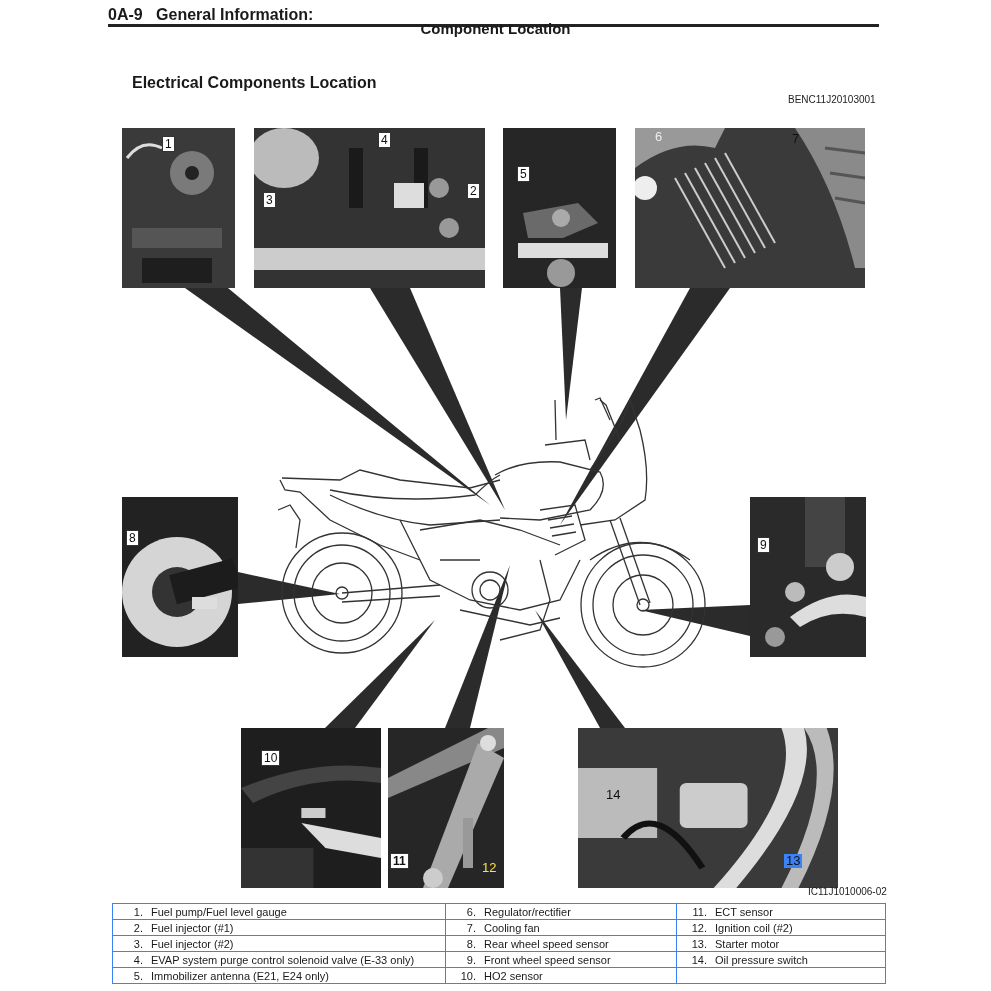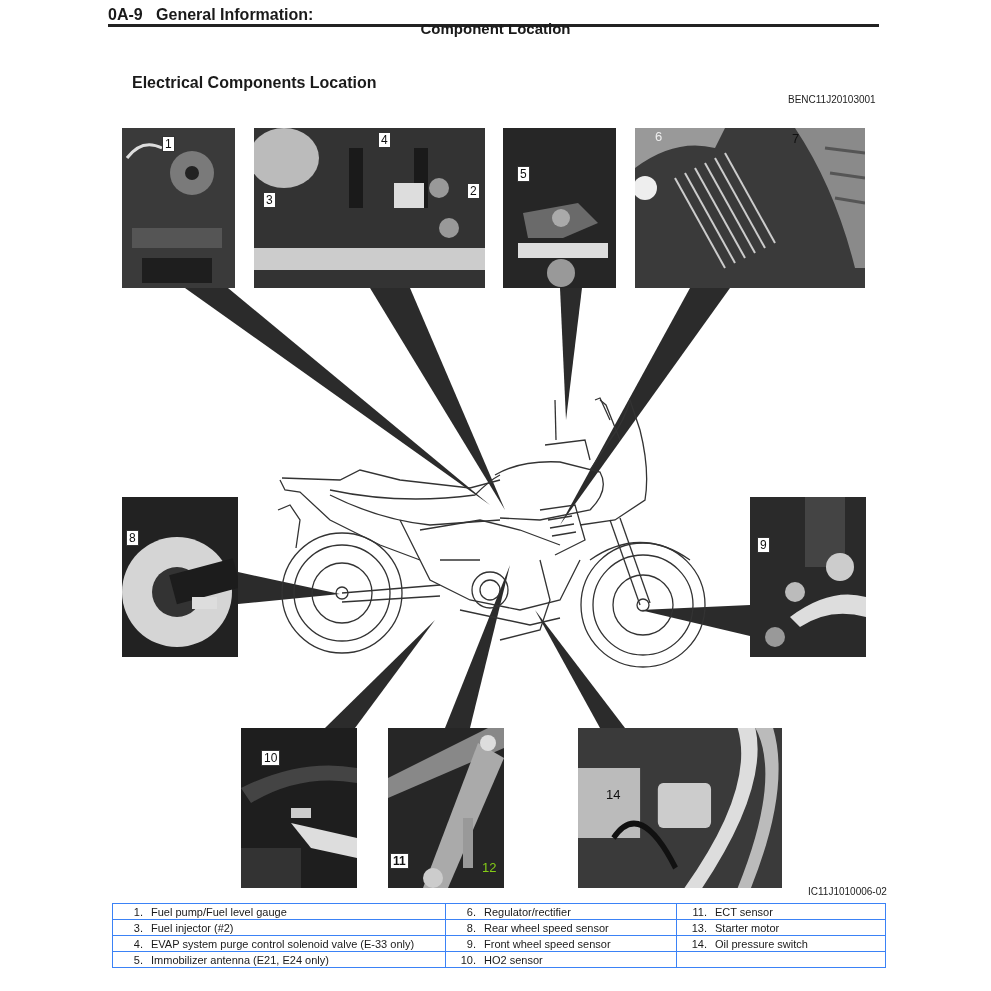--- a/index.html
+++ b/index.html
@@ -8,21 +8,21 @@
   .abs { position: absolute; }
   .hdr { left: 108px; top: 6px; font-size: 16px; font-weight: bold; }
   .hdr-rule { left: 108px; top: 24px; width: 771px; height: 3px; background: #222; }
   .title { left: 0; width: 991px; top: 20px; text-align: center; font-size: 15px; font-weight: bold; }
   .subtitle { left: 108px; top: 74px; font-size: 16px; font-weight: bold; margin-left: 24px; }
   .code { font-size: 10px; color: #222; text-align: center; }
   .photo { background: #2a2a2a; overflow: hidden; }
   .photo svg { display: block; width: 100%; height: 100%; }
   .callout { position: absolute; background: #fff; border: 1px solid #333; font-size: 12px;
              padding: 0 2px; line-height: 14px; color: #111; }
-  .callout.plain { background: transparent; border: none; color: #84cc16; font-size: 13px; }
+  .callout.plain { background: transparent; border: none; color: #fde047; font-size: 13px; }
   .legend { left: 112px; top: 903px; width: 774px; border-collapse: collapse; font-size: 11px; }
   .legend td { border: 1px solid #3b82f6; height: 15px; padding: 0 8px; white-space: nowrap; }
   .legend td.c1 { width: 316px; }
   .legend td.c2 { width: 214px; }
   .legend .num { display: inline-block; width: 22px; text-align: right; margin-right: 8px; }
   svg.overlay { position: absolute; left: 0; top: 0; pointer-events: none; }
 </style>
 </head>
 <body>
 
@@ -179,21 +179,21 @@
     <rect width="116" height="160" fill="#2a2a2a"></rect>
     <rect x="55" y="0" width="40" height="70" fill="#444"></rect>
     <circle cx="90" cy="70" r="14" fill="#ccc"></circle>
     <path d="M40,120 Q80,90 116,100 L116,120 Q80,110 50,130 Z" fill="#ddd"></path>
     <circle cx="45" cy="95" r="10" fill="#bbb"></circle>
     <circle cx="25" cy="140" r="10" fill="#999"></circle>
   </svg>
   <div class="callout" style="left:7px; top:40px;">9</div>
 </div>
 
-<div class="abs photo" style="left:241px; top:728px; width:116px; height:160px;">
+<div class="abs photo" style="left:241px; top:728px; width:140px; height:160px;">
   <svg viewBox="0 0 116 160" preserveAspectRatio="none">
     <rect width="116" height="160" fill="#1e1e1e"></rect>
     <path d="M0,60 Q60,30 116,40 L116,55 Q60,45 10,75 Z" fill="#444"></path>
     <rect x="50" y="80" width="20" height="10" fill="#ccc"></rect>
     <path d="M50,95 L116,110 L116,130 L70,120 Z" fill="#ddd"></path>
     <rect x="0" y="120" width="60" height="40" fill="#333"></rect>
   </svg>
   <div class="callout" style="left:20px; top:22px;">10</div>
 </div>
 
@@ -203,21 +203,21 @@
     <path d="M0,50 L100,0 L116,0 L116,20 L0,70 Z" fill="#888"></path>
     <path d="M90,15 L116,30 L60,160 L35,160 Z" fill="#aaa"></path>
     <circle cx="100" cy="15" r="8" fill="#ddd"></circle>
     <circle cx="45" cy="150" r="10" fill="#ccc"></circle>
     <rect x="75" y="90" width="10" height="50" fill="#999"></rect>
   </svg>
   <div class="callout" style="left:2px; top:125px;font-weight:bold;">11</div>
   <div class="callout plain" style="left:92px; top:133px;">12</div>
 </div>
 
-<div class="abs photo" style="left:578px; top:728px; width:204px; height:160px;">
+<div class="abs photo" style="left:578px; top:728px; width:260px; height:160px;">
   <svg viewBox="0 0 230 160" preserveAspectRatio="none">
     <rect width="230" height="160" fill="#3a3a3a"></rect>
     <rect x="0" y="40" width="70" height="70" fill="#bbb"></rect>
     <rect x="90" y="55" width="60" height="45" rx="6" fill="#ccc"></rect>
     <path d="M180,0 Q200,60 120,160 L140,160 Q215,60 200,0 Z" fill="#ddd"></path>
     <path d="M200,0 Q230,50 180,160 L195,160 Q240,60 220,0 Z" fill="#bbb"></path>
     <path d="M40,110 Q70,70 110,140" stroke="#111" stroke-width="6" fill="none"></path>
   </svg>
   <div class="callout plain" style="left:26px; top:60px; color:#111;">14</div>
   <div class="callout plain" style="left:206px; top:126px; color:#111; background:#3b82f6;">13</div>
@@ -226,20 +226,25 @@
 <div class="abs code" style="left:808px; top:886px;">IC11J1010006-02</div>
 
 <table class="abs legend">
   <tbody>
       <tr>
     <td class="c1"><span class="num">1.</span><span>Fuel pump/Fuel level gauge</span></td>
     <td class="c2"><span class="num">6.</span><span>Regulator/rectifier</span></td>
     <td><span class="num">11.</span><span>ECT sensor</span></td>
   </tr>
   <tr>
+    <td class="c1"><span class="num">2.</span><span>Fuel injector (#1)</span></td>
+    <td class="c2"><span class="num">7.</span><span>Cooling fan</span></td>
+    <td><span class="num">12.</span><span>Ignition coil (#2)</span></td>
+  </tr>
+  <tr>
     <td class="c1"><span class="num">3.</span><span>Fuel injector (#2)</span></td>
     <td class="c2"><span class="num">8.</span><span>Rear wheel speed sensor</span></td>
     <td><span class="num">13.</span><span>Starter motor</span></td>
   </tr>
   <tr>
     <td class="c1"><span class="num">4.</span><span>EVAP system purge control solenoid valve (E-33 only)</span></td>
     <td class="c2"><span class="num">9.</span><span>Front wheel speed sensor</span></td>
     <td><span class="num">14.</span><span>Oil pressure switch</span></td>
   </tr>
   <tr>

